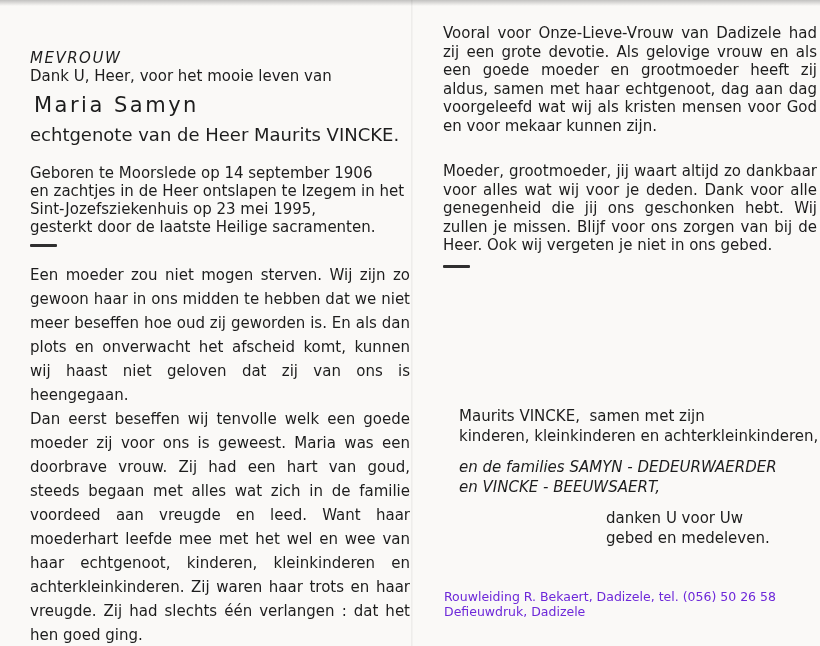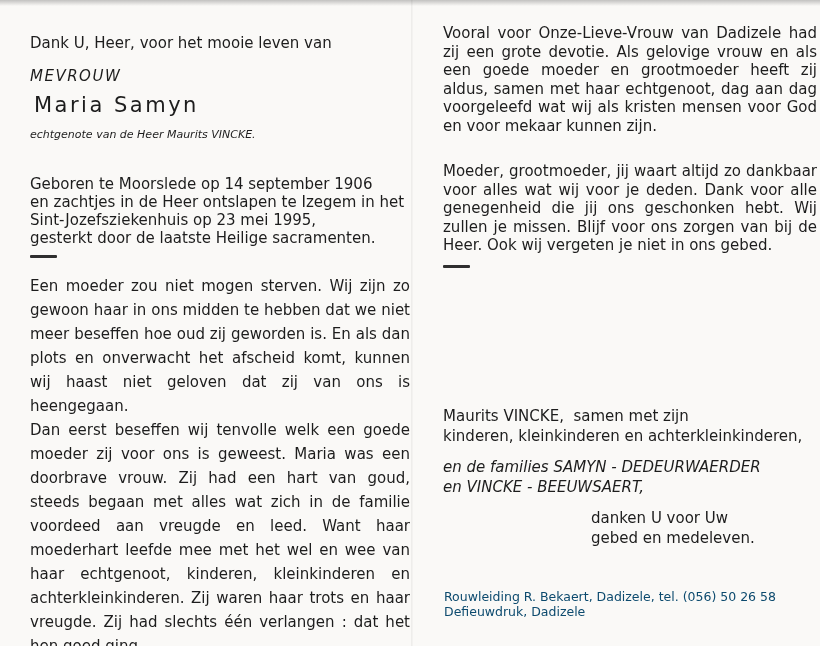--- a/index.html
+++ b/index.html
@@ -30,55 +30,55 @@
   .pre  { white-space:pre; }
   .intro-line { font-size:15px; line-height:18px; }
   .honorific {
     margin-top:16px; font-style:italic; font-size:15px;
     letter-spacing:1.5px; line-height:17px;
   }
   .deceased-name {
     font-size:21px; font-weight:normal; letter-spacing:2.5px;
     line-height:32px; margin:4px;
   }
-  .spouse-line { font-size:11px; line-height:19px;font-style:italic; }
-  .life-dates { margin-top:31px; font-size:15px; line-height:18px; }
+  .spouse-line { font-size:18px; line-height:19px; }
+  .life-dates { margin-top:20px; font-size:15px; line-height:18px; }
   .divider {
     width:27px; height:3px; background:#2f2f2f; border-radius:1px;
   }
   .divider-left  { margin-top:8px; }
   .divider-right { margin-top:10px; }
   .mt16 { margin-top:16px; }
   .mt12 { margin-top:12px; }
   .mt10 { margin-top:27px; }
   .mt8  { margin-top:0; }
   .mt4  { margin-top:4px; }
   .ack-line {
-    position:absolute; left:443px; font-size:15px; line-height:20px;
+    position:absolute; left:459px; font-size:15px; line-height:20px;
   }
   .ack-1 { top:406px; }
   .ack-2 { top:457px;font-style:italic; }
-  .thanks-line { position:absolute; left:591px; top:508px; font-size:15px; line-height:20px; }
+  .thanks-line { position:absolute; left:606px; top:508px; font-size:15px; line-height:20px; }
   .colophon {
     position:absolute; left:444px; top:589px;
-    font-size:12.5px; line-height:15px; color:#0c4a6e;
+    font-size:12.5px; line-height:15px; color:#6d28d9;
   }
 </style>
 </head>
 <body>
 
 <div class="page">
 
   <div class="scan-top-shadow"></div>
   <div class="fold-crease"></div>
 
   <section class="col col-left">
+    <p class="blk honorific">MEVROUW</p>
+
     <p class="blk intro-line">Dank U, Heer, voor het mooie leven van</p>
-
-    <p class="blk honorific">MEVROUW</p>
 
     <h1 class="blk deceased-name">Maria Samyn</h1>
 
     <p class="blk spouse-line">echtgenote van de Heer Maurits VINCKE.</p>
 
     <p class="blk life-dates pre">Geboren te Moorslede op 14 september 1906
 en zachtjes in de Heer ontslapen te Izegem in het
 Sint-Jozefsziekenhuis op 23 mei 1995,
 gesterkt door de laatste Heilige sacramenten.</p>
 

